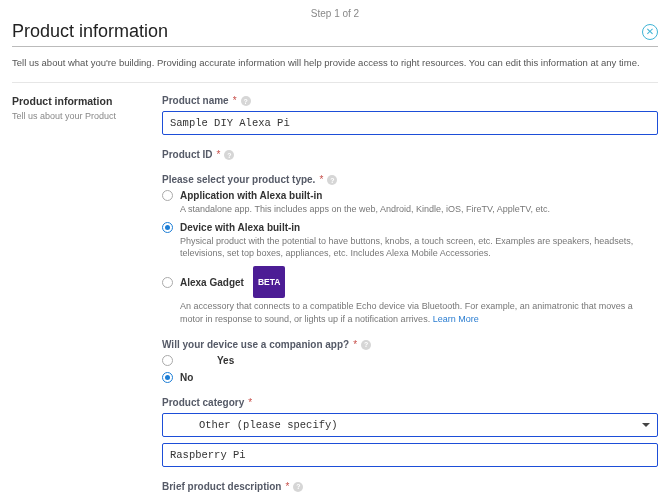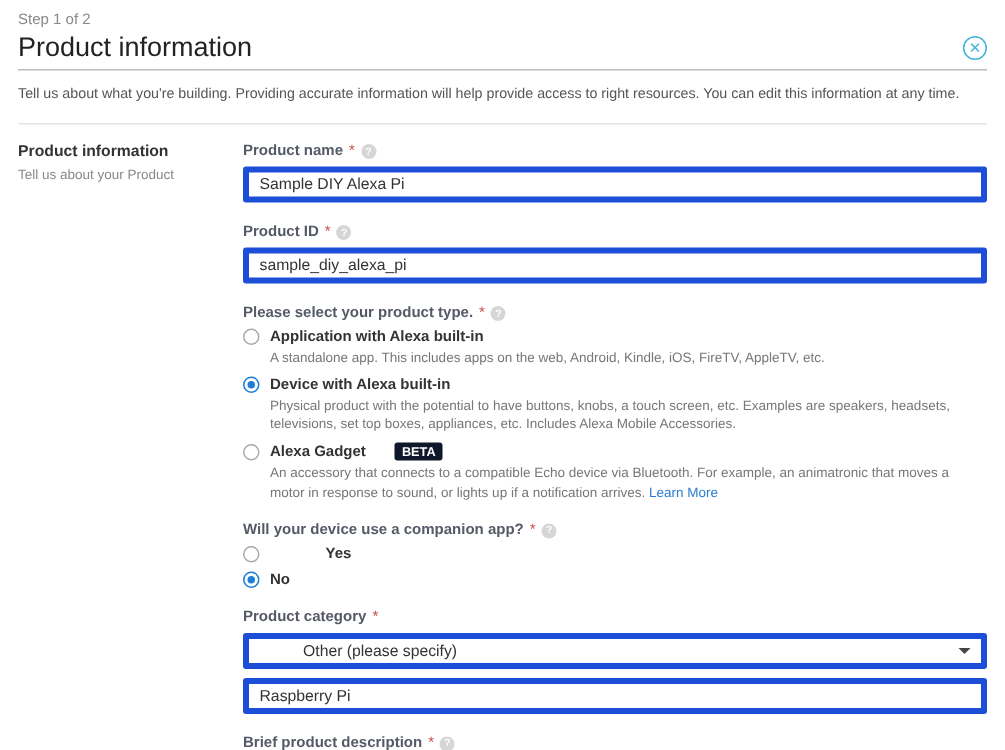--- a/index.html
+++ b/index.html
@@ -5,21 +5,21 @@
   * { box-sizing: border-box; }
   body {
     margin: 0;
     font-family: "Amazon Ember", "Helvetica Neue", Arial, sans-serif;
     font-size: 11px;
     color: #333;
     background: #fff;
     padding: 8px 12px 20px 12px;
     width: 670px;
   }
-  .step { color: #888; font-size: 10px; }
+  .step { color: #888; font-size: 10px; text-align: center; }
   .title-row {
     display: flex;
     align-items: center;
     justify-content: space-between;
     border-bottom: 1px solid #bbb;
     padding-bottom: 4px;
     margin-top: 2px;
   }
   h1 { font-size: 18px; font-weight: 400; margin: 0; color: #222; }
   .close-btn {
@@ -39,25 +39,25 @@
   .main { flex: 1; }
   .field-label { font-size: 10px; font-weight: 700; color: #555a67; margin-bottom: 5px; display: flex; align-items: flex-end; gap: 4px; }
   .req { color: #c74f4a; font-weight: 400; }
   .help-icon {
     width: 10px; height: 10px; border-radius: 50%; background: #d6d6d6;
     color: #fff; font-size: 7px; display: inline-flex; align-items: center;
     justify-content: center;
   }
   .input-text, .select, .textarea {
     width: 100%;
-    border: 4px solid #1d4ed8;
+    border: 1px solid #1d4ed8;
     border-radius: 2px;
     padding: 5px 7px;
     font-size: 10.5px;
-    font-family: Liberation Sans, sans-serif;
+    font-family: Liberation Mono, monospace;
     color: #333;
     background: #fff;
   }
   .input-text { height: 24px; }
   .select {
     height: 24px;
     display: flex; align-items: center; justify-content: space-between;
     cursor: pointer;
     padding-left: 36px;
   }
@@ -76,22 +76,22 @@
   }
   .radio.checked { border-color: #1d7ed6; }
   .radio.checked::after {
     content: ""; position: absolute; inset: 2px;
     background: #1d7ed6; border-radius: 50%;
   }
   .radio-label { font-size: 10px; font-weight: 700; color: #333; }
   .radio-desc { font-size: 9px; color: #777; margin: 0 0 7px 18px; line-height: 1.35; }
   .link { color: #2a7dd1; }
   .badge {
-    background: #0f172a; color: #fff; font-size: 8.5px; font-weight: 700;
-    padding: 1px 5px; border-radius: 2px; margin-left: 12px;
+    background: #4c1d95; color: #fff; font-size: 8.5px; font-weight: 700;
+    padding: 11px 5px; border-radius: 2px; margin-left: 2px;
   }
   .mt6 { margin-top: 6px; }
 </style>
 </head>
 <body>
 
 <div class="step">Step 1 of 2</div>
 
 <div class="title-row">
   <h1>Product information</h1>
@@ -119,21 +119,20 @@
       </div>
       <input class="input-text" value="Sample DIY Alexa Pi" style="">
     </div>
 
     <div class="field-block">
       <div class="field-label">
         <span>Product ID</span>
         <span class="req">*</span>
         <span class="help-icon">?</span>
       </div>
-      <input class="input-text" value="sample_diy_alexa_pi" style="">
     </div>
 
     <div class="field-block">
       <div class="field-label">
         <span>Please select your product type.</span>
         <span class="req">*</span>
         <span class="help-icon">?</span>
       </div>
 
       <div class="radio-row">

